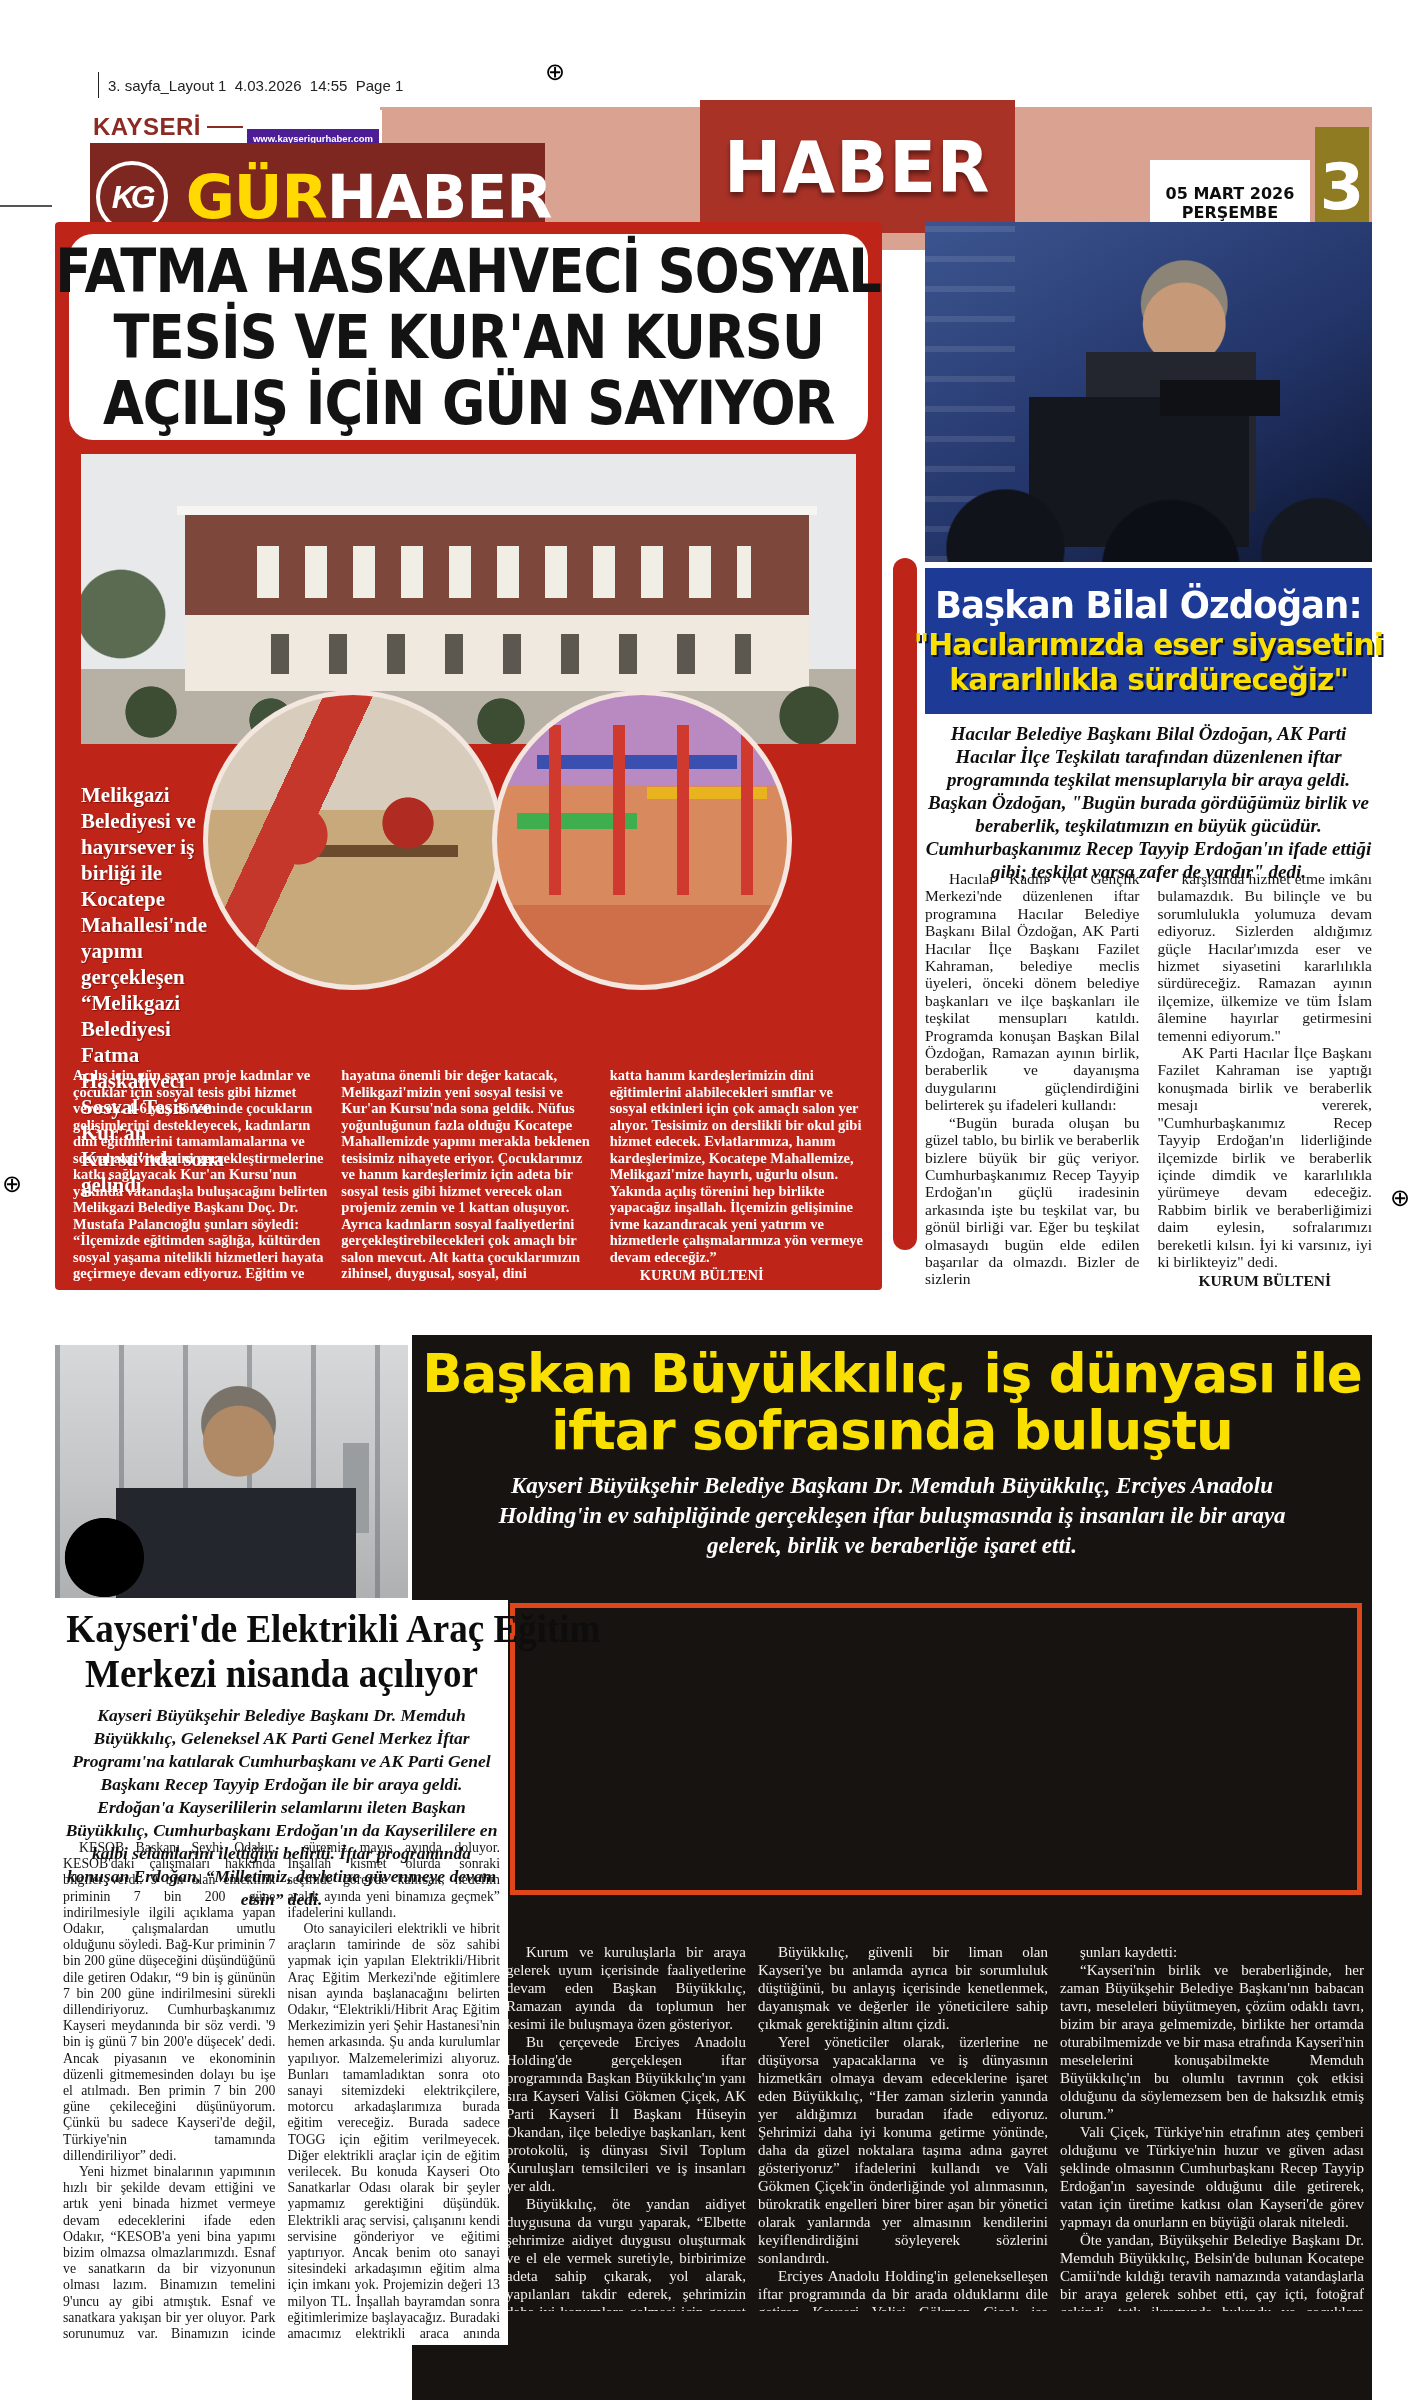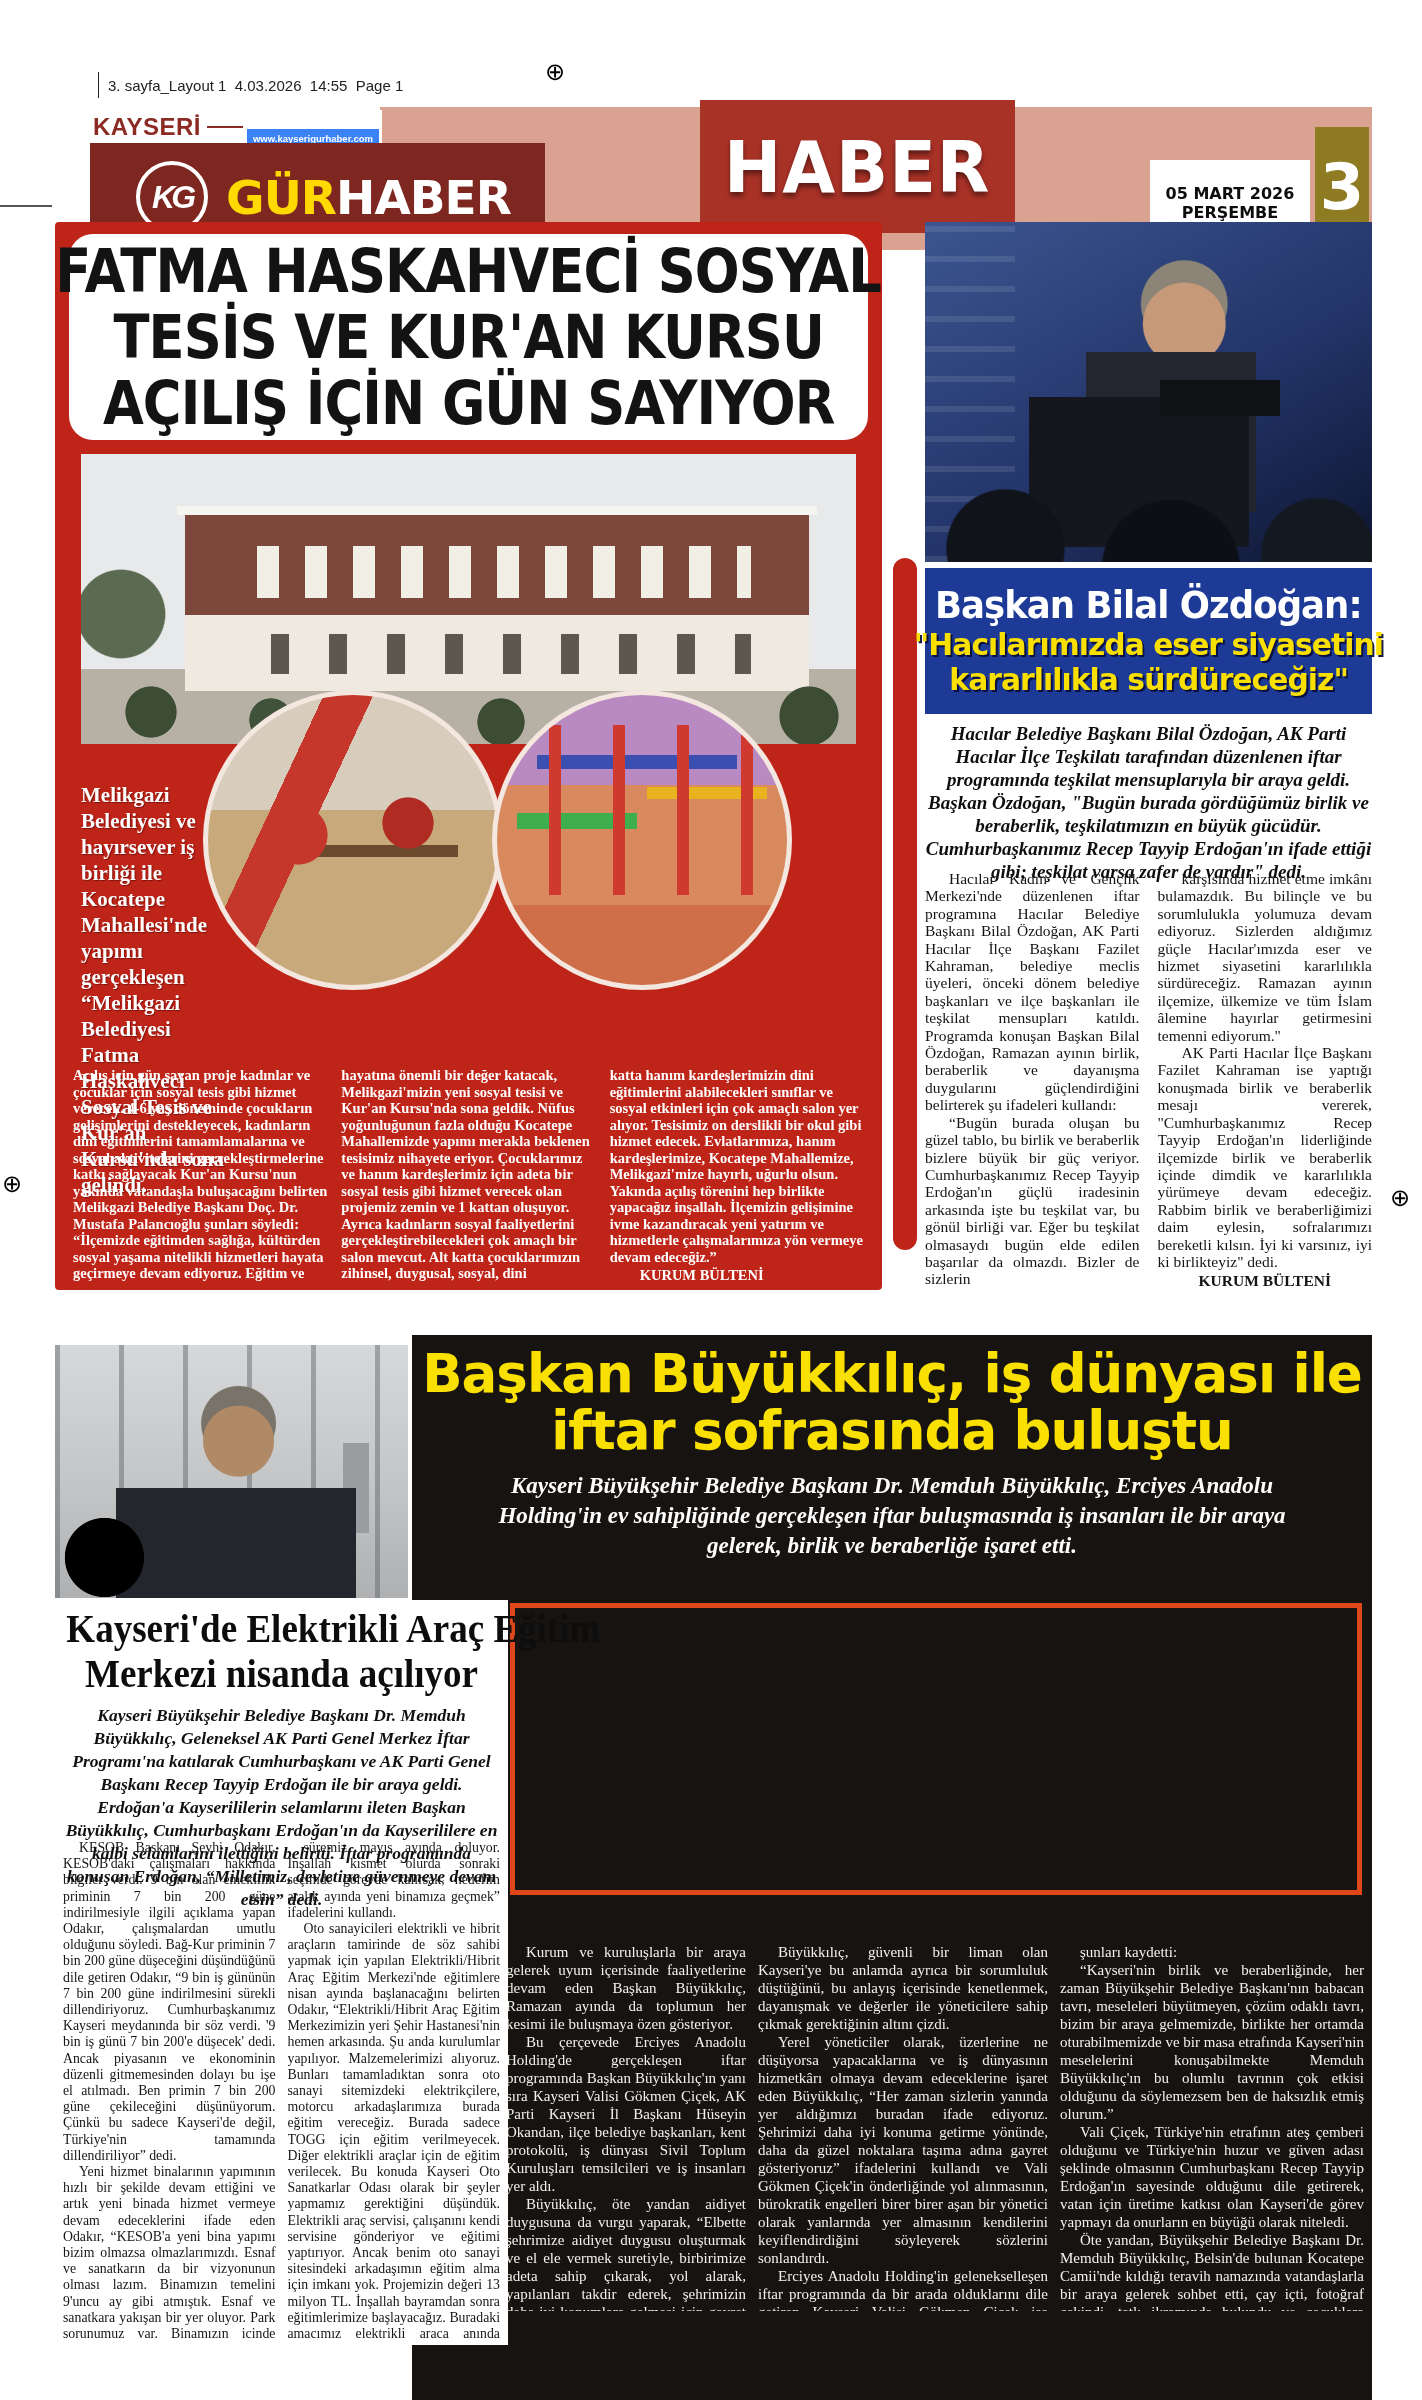--- a/index.html
+++ b/index.html
@@ -12,26 +12,26 @@
         font-size:15px;color:#222;display:flex;align-items:center;white-space:pre;}
   .regmark{position:absolute;font-size:24px;line-height:1;color:#000;font-family:"DejaVu Sans",sans-serif;}
   #fold-mark{position:absolute;left:0;top:205px;width:52px;height:2px;background:#555;}
 
   
   #salmon-band{position:absolute;left:380px;top:107px;width:992px;height:143px;background:#d9a291;}
   #logo-strip{position:absolute;left:90px;top:110px;width:292px;height:33px;background:#fff;
               display:flex;align-items:center;padding:0 3px;}
   #logo-city{color:#8c2b24;font-weight:800;font-size:24px;letter-spacing:.5px;}
   #logo-rule{flex:1;height:2px;background:#8c2b24;margin:0 4px 0 6px;}
-  #logo-site{background:#3b82f6;color:#fff;font-size:9.5px;font-weight:bold;padding:4px 6px;white-space:nowrap;margin-top:23px;}
+  #logo-site{background:#4c1d95;color:#fff;font-size:9.5px;font-weight:bold;padding:4px 6px;white-space:nowrap;margin-top:23px;}
   #logo-box{position:absolute;left:90px;top:143px;width:455px;height:108px;background:#7e2620;
             display:flex;align-items:center;padding-left:12px;justify-content:center;}
   #logo-monogram{width:72px;height:72px;border:4px solid #fff;border-radius:50%;display:flex;align-items:center;
             justify-content:center;color:#fff;font-weight:bold;font-style:italic;font-size:32px;letter-spacing:-4px;flex:none;}
-  #logo-word{font-size:47px;font-weight:900;letter-spacing:-1px;margin-left:18px;font-family:"DejaVu Sans",sans-serif;}
+  #logo-word{font-size:60px;font-weight:900;letter-spacing:-1px;margin-left:18px;font-family:"DejaVu Sans",sans-serif;}
   #logo-word .gur{color:#ffd900;}
   #logo-word .haber{color:#ffffff;}
   #haber-box{position:absolute;left:700px;top:100px;width:315px;height:133px;background:#a93227;
              display:flex;align-items:center;justify-content:center;}
   #haber-box span{color:#fff;font-size:72px;font-weight:900;font-family:"DejaVu Sans",sans-serif;
              transform:scaleX(.95);text-shadow:0 4px 5px rgba(0,0,0,.45);letter-spacing:1px;}
   #date-box{position:absolute;left:1150px;top:160px;width:160px;height:86px;background:#fff;
             display:flex;flex-direction:column;align-items:center;justify-content:center;}
   #date-box div{font-size:16px;font-weight:900;color:#0d0d0d;line-height:1.2;font-family:"DejaVu Sans",sans-serif;}
   #page-num{position:absolute;left:1315px;top:127px;width:54px;height:119px;background:#8e7b22;color:#fff;

